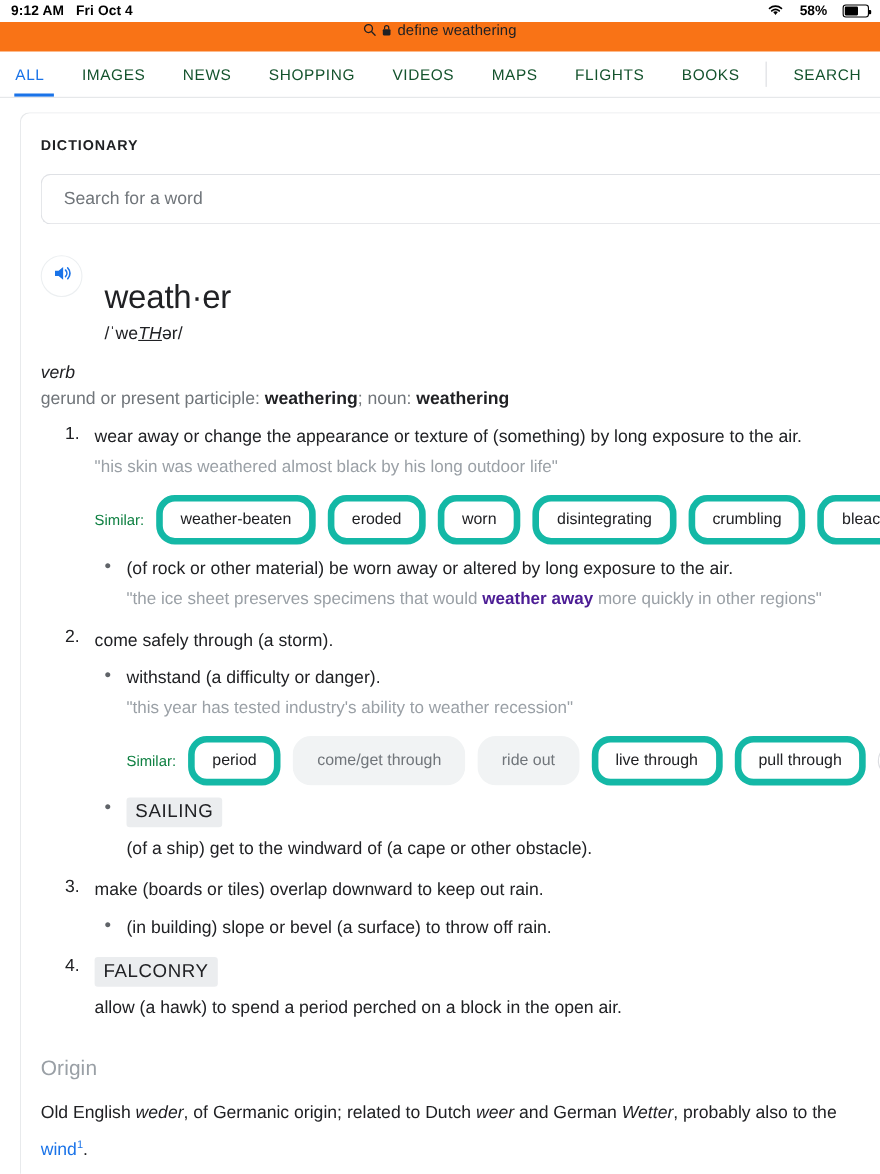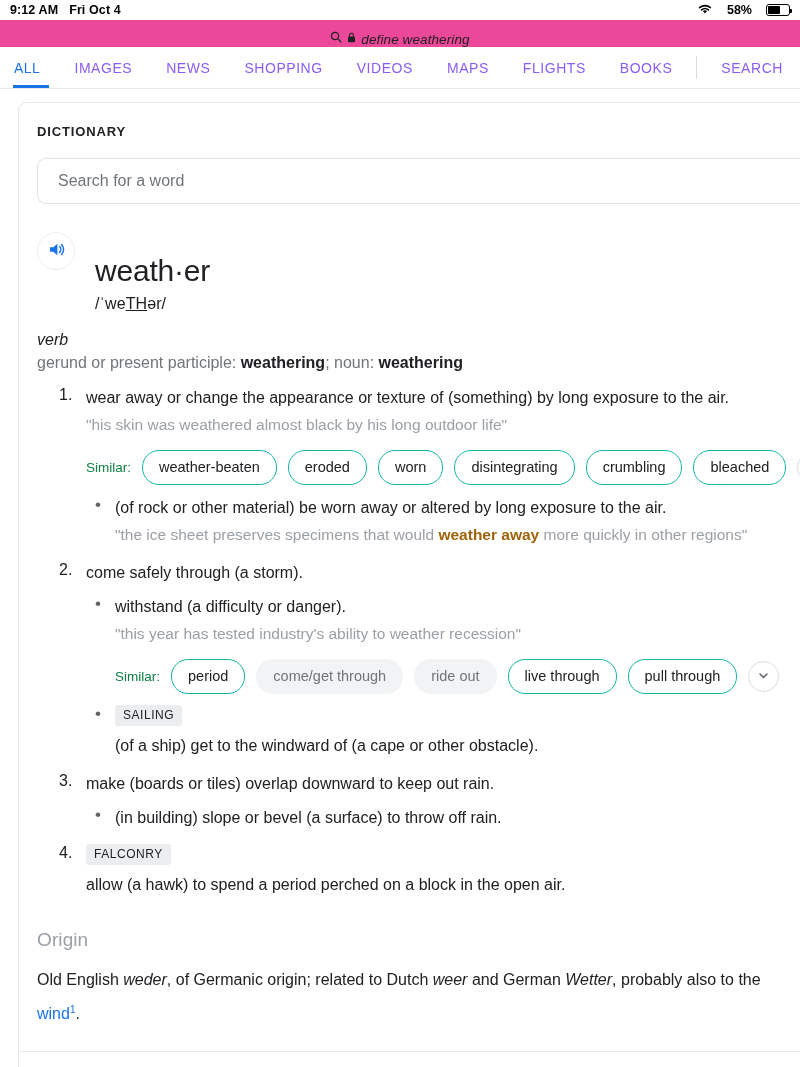--- a/index.html
+++ b/index.html
@@ -35,44 +35,43 @@
   }
   .battery-shell::after {
     content: ""; position: absolute; right: -3.3px; top: 3.6px;
     width: 2px; height: 4.4px; background: #000; border-radius: 0 1px 1px 0;
   }
   .battery-fill { height: 100%; background: #000; border-radius: 1px; }
 
   
   .omnibox {
     height: 27px;
-    display: flex; align-items: flex-end; justify-content: center;
+    display: flex; align-items: flex-start; justify-content: center;
     gap: 5px;
-    background: #ec4899;
-    font-style: italic;
+    background: #f97316;
   }
   .omnibox-text { font-size: 13.5px; color: #202124; letter-spacing: .1px; }
 
   
   .tabs-bar {
     height: 42px;
     display: flex; align-items: stretch;
     padding-left: 18px;
     border-bottom: 1px solid #e4e6e8;
     background: #ffffff;
     position: relative;
     overflow: hidden;
     justify-content: flex-end;
   }
   .tab {
     display: flex; align-items: center;
     padding: 0 17px;
     font-size: 14px;
     letter-spacing: .55px;
-    color: #8b5cf6;
+    color: #14532d;
     position: relative;
     white-space: nowrap;
     cursor: pointer;
   }
   .tab:first-child { padding-left: 9px; }
   .tab.active { color: #1a73e8; font-weight: 400; }
   .tab.active::after {
     content: ""; position: absolute;
     left: 8px; right: 8px; bottom: 0; height: 3px;
     background: #1a73e8;
@@ -138,21 +137,21 @@
     cursor: pointer;
   }
   .headword-block { margin-left: 20px; margin-top: 28px; }
   .headword {
     font-size: 30px; color: #202124; line-height: 36px;
     letter-spacing: -.2px;
   }
   .phonetic {
     font-size: 16px; color: #202124; margin-top: 6px; letter-spacing: .1px;
   }
-  .phonetic u { text-decoration: underline; text-underline-offset: 1px; }
+  .phonetic u { text-decoration: underline; text-underline-offset: 1px; font-style: italic; }
 
   
   .pos {
     font-style: italic; font-size: 16px; color: #202124;
     padding: 18px 0 0 18px;
   }
   .inflections {
     font-size: 16px; color: #70757a;
     padding: 5px 0 0 18px;
   }
@@ -172,51 +171,51 @@
   }
   ol.senses > li::before {
     content: counter(sense) ".";
     position: absolute; left: 0; top: 0;
     font-size: 16px; color: #202124;
   }
   .sense-def { font-size: 16px; color: #202124; line-height: 23px; }
   .sense-example {
     font-size: 15.5px; color: #9aa0a6; line-height: 23px; margin-top: 4px;
   }
-  .sense-example b { font-weight: bold; color: #a16207; }
+  .sense-example b { font-weight: bold; color: #4c1d95; }
 
   ul.subsenses { list-style: none; margin-top: 11px; padding-left: 0; }
   ul.subsenses > li {
     position: relative; padding-left: 29px; margin-bottom: 11px;
   }
   ul.subsenses > li::before {
     content: "•"; position: absolute; left: 9px; top: -1px;
     font-size: 17px; color: #5f6368;
   }
 
   .domain-badge {
     display: inline-block;
     background: #ebedef;
     color: #202124;
-    font-size: 12px;
+    font-size: 17px;
     letter-spacing: .55px;
     padding: 3px 8px 4px 8px;
     border-radius: 3px;
     vertical-align: middle;
   }
   .badge-def { font-size: 16px; color: #202124; margin-top: 8px; line-height: 23px; }
 
   
   .similar-row {
     display: flex; align-items: center; flex-wrap: nowrap;
     gap: 11px; margin-top: 14px;
   }
   .similar-label { font-size: 13.5px; color: #0f8042; flex: 0 0 auto; }
   .chip {
-    border: 1px solid #14b8a6;
+    border: 6px solid #14b8a6;
     background: #fff;
     border-radius: 17px;
     padding: 8px 16px 9px 16px;
     font-size: 14.5px; color: #202124;
     white-space: nowrap;
     cursor: pointer;
   }
   .chip.muted {
     border-color: transparent;
     background: #f1f3f4;

